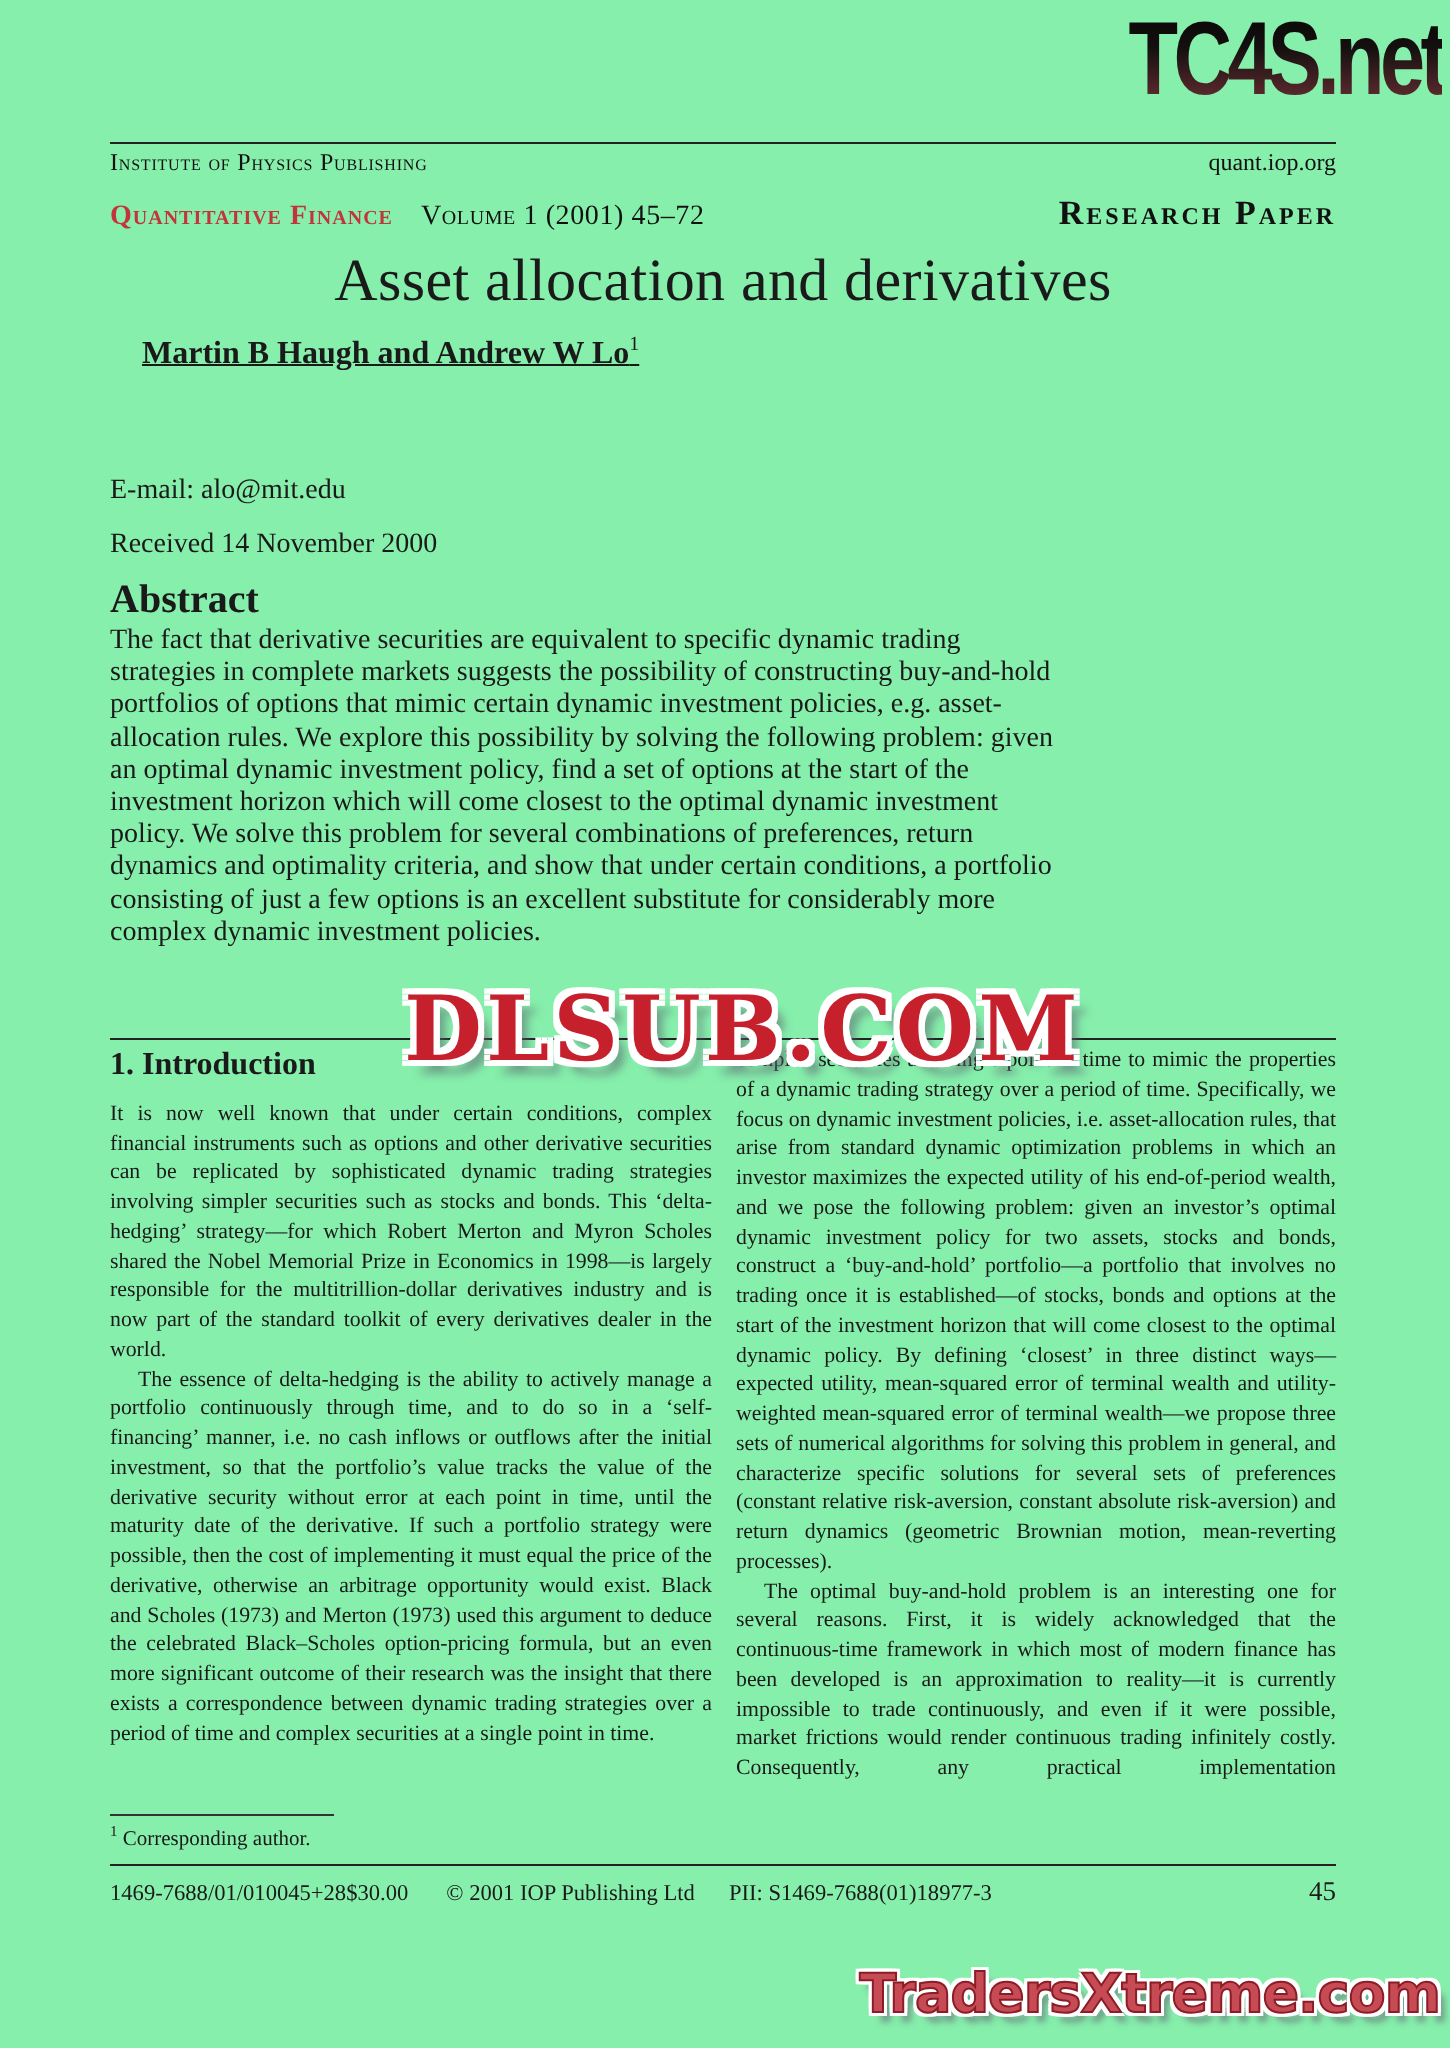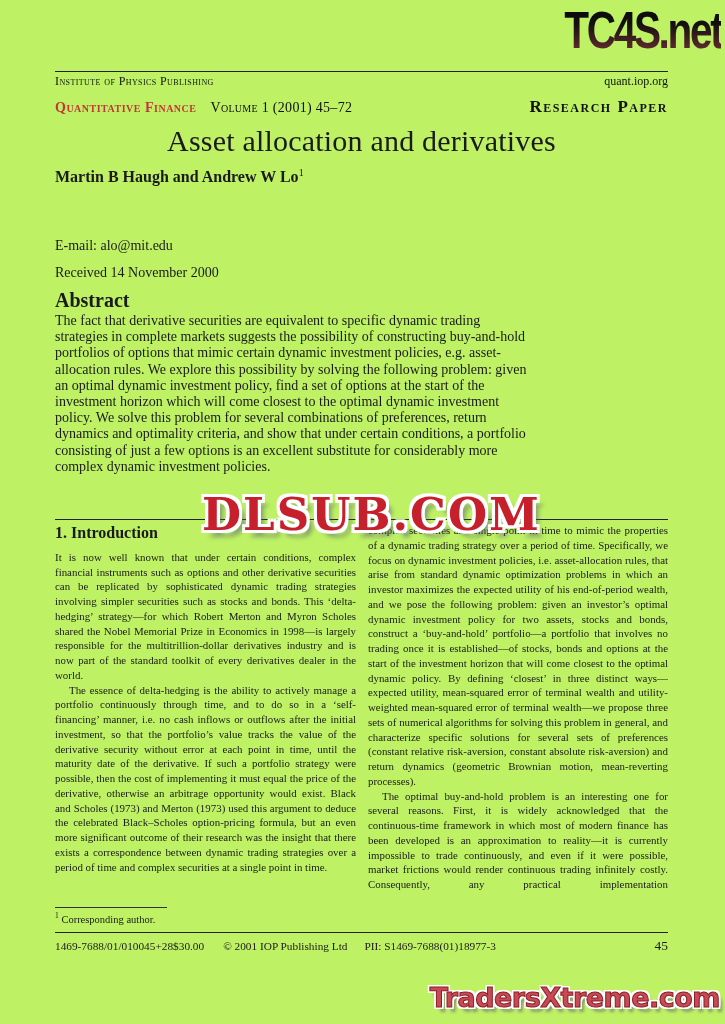--- a/index.html
+++ b/index.html
@@ -1,18 +1,18 @@
 <!DOCTYPE html>
 <html><head>
 <meta charset="utf-8">
 <title>Asset allocation and derivatives</title>
 <style>
   html,body{margin:0;padding:0;background:#888;}
   .page{
-    position:relative;width:725px;height:1024px;background:#bef264;
+    position:relative;width:725px;height:1024px;background:#86efac;
     margin:0 auto;overflow:hidden;
     font-family:"Liberation Serif", serif;color:#1a1a1a;
   }
   .abs{position:absolute;}
 
   
   .hdr-row1{left:55px;top:53px;width:613px;display:flex;justify-content:space-between;align-items:baseline;margin-top:44px;}
   .journal{font-variant:small-caps;font-size:14px;letter-spacing:.5px;color:#c2363b;font-weight:600;}
   .volume{font-variant:small-caps;font-size:14px;letter-spacing:.3px;color:#111;margin-left:10px;}
   .ptype{font-variant:small-caps;font-weight:bold;font-size:17px;letter-spacing:1.5px;color:#111;}
@@ -26,21 +26,21 @@
     top:2px;right:4px;height:58px;
     font-family:"Liberation Sans", sans-serif;font-weight:bold;
     font-size:52px;line-height:56px;letter-spacing:-3px;
     transform:scale(.78,1.0);transform-origin:top right;
     background:linear-gradient(180deg,#050505 0%,#151010 38%,#4a2326 70%,#7c3a39 100%);
     -webkit-background-clip:text;background-clip:text;color:transparent;
   }
 
   
   .title{left:55px;top:104px;width:613px;font-size:30px;font-weight:normal;letter-spacing:.2px;text-align:center;}
-  .authors{left:55px;top:167px;width:613px;font-size:16px;font-weight:bold;}
+  .authors{left:71px;top:167px;width:613px;font-size:16px;font-weight:bold;text-decoration:underline;}
   .authors sup{font-size:10px;font-weight:normal;}
   .affil{left:55px;top:200px;width:613px;font-size:14px;line-height:17.5px;}
   .email{left:55px;top:238px;width:613px;font-size:14px;}
   .received{left:55px;top:265px;width:613px;font-size:14px;}
 
   
   .abstract{left:55px;top:289px;width:472px;}
   .abstract h3{margin:0;font-size:20px;font-weight:bold;}
   .abstract p{margin:1px 0 0 0;font-size:14px;line-height:16.2px;text-align:left;}
 

